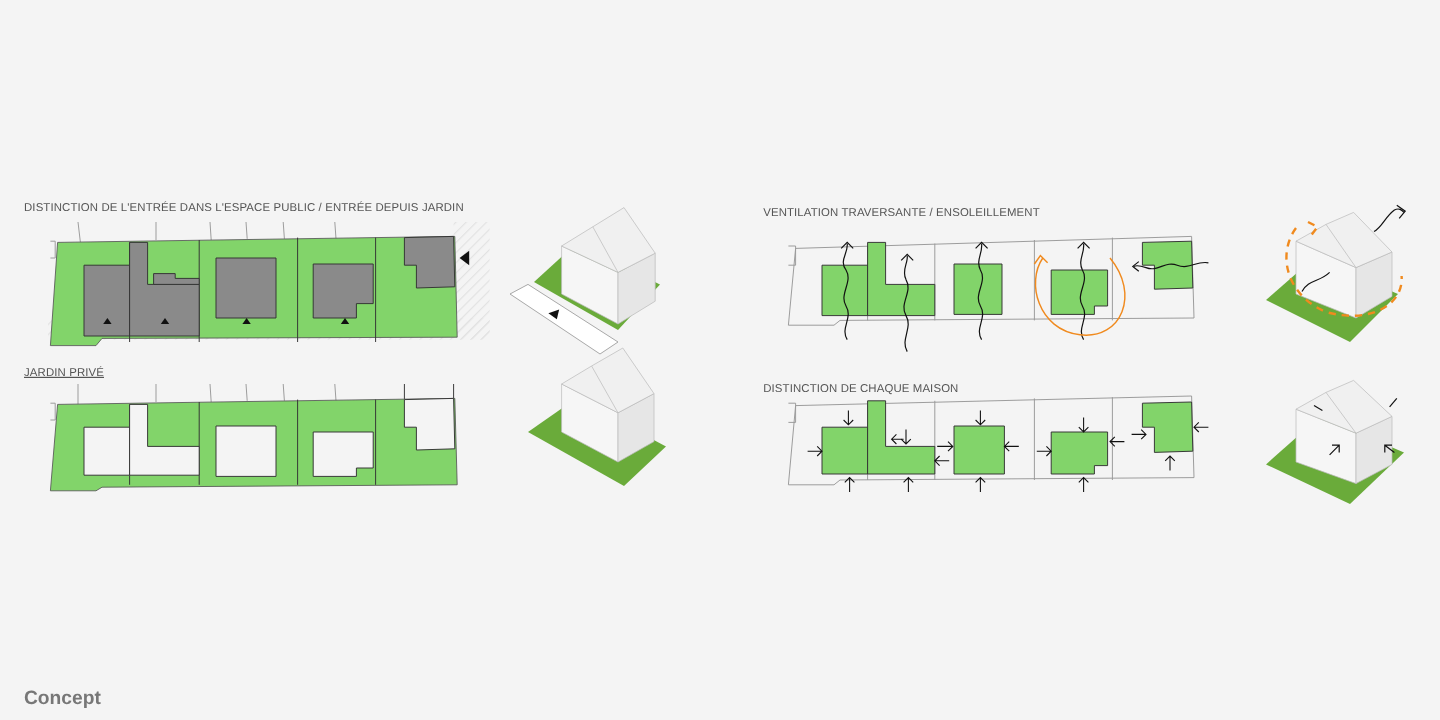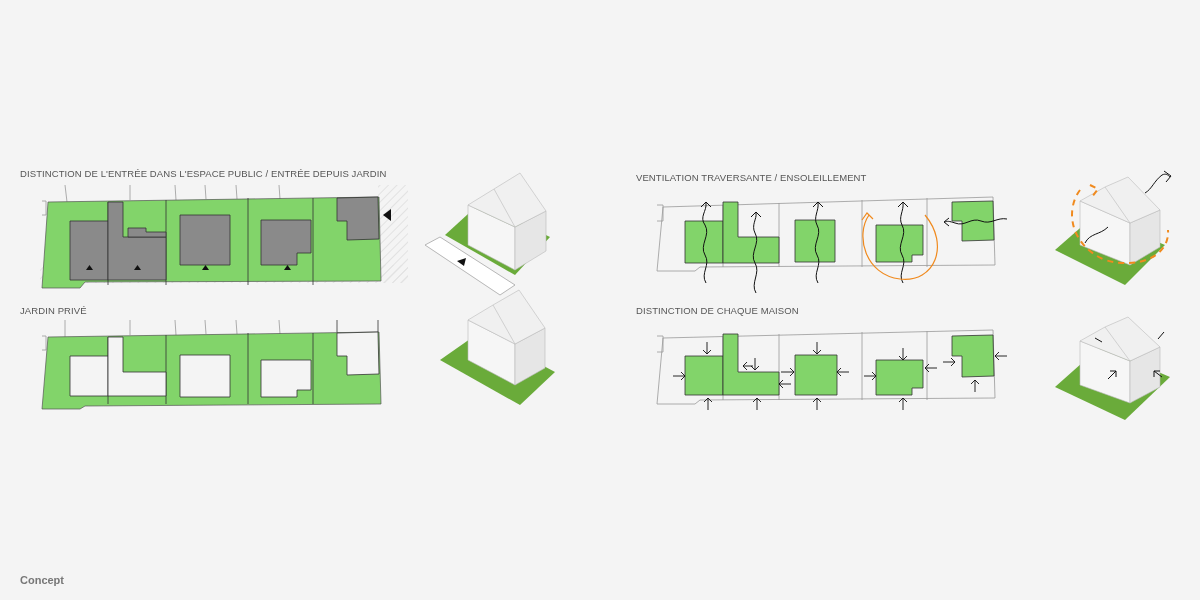--- a/index.html
+++ b/index.html
@@ -1,18 +1,18 @@
 <!DOCTYPE html>
 <html><head>
 <meta charset="utf-8">
 <style>
   html,body{margin:0;padding:0;}
   body{width:1200px;height:600px;background:#f4f4f4;position:relative;overflow:hidden;font-family:"Liberation Sans",sans-serif;}
   .label{position:absolute;font-size:9.5px;color:#555;letter-spacing:0.1px;text-transform:uppercase;white-space:nowrap;}
-  .footer{position:absolute;left:20px;top:574px;font-size:11px;font-weight:bold;color:#777;}
+  .footer{position:absolute;left:20px;top:574px;font-size:16px;font-weight:bold;color:#777;}
   svg{position:absolute;overflow:visible;}
 </style>
 </head>
 <body>
 
 <div class="label" style="left:20px;top:168px;text-align:right;">DISTINCTION DE L'ENTRÉE DANS L'ESPACE PUBLIC / ENTRÉE DEPUIS JARDIN</div>
 
 <svg style="left:40px;top:185px;" width="370" height="100" viewBox="0 0 370 100">
   <defs>
     <pattern id="hatch" width="6" height="6" patternUnits="userSpaceOnUse" patternTransform="rotate(45)">
@@ -61,21 +61,21 @@
 <svg style="left:420px;top:165px;" width="130" height="160" viewBox="0 0 130 160">
   <path d="M5 80 L80 130 L95 120 L20 72 Z" fill="#fff" stroke="#999" stroke-width="0.7"></path>
   <path d="M25 70 L95 110 L130 72 L60 38 Z" fill="#6aab3a"></path>
   <path d="M48 40 L48 80 L95 105 L95 62 Z" fill="#f6f6f6" stroke="#bbb" stroke-width="0.6"></path>
   <path d="M95 62 L95 105 L126 86 L126 46 Z" fill="#e6e6e6" stroke="#bbb" stroke-width="0.6"></path>
   <path d="M48 40 L74 24 L100 8 L126 46 L95 62 Z" fill="#f0f0f0" stroke="#bbb" stroke-width="0.6"></path>
   <line x1="74" y1="24" x2="95" y2="62" stroke="#bbb" stroke-width="0.6"></line>
   <polygon points="37,96 46,93 44,101" fill="#111"></polygon>
 </svg>
 
-<div class="label" style="left:20px;top:305px;">JARDIN PRIVÉ</div>
+<div class="label" style="left:20px;top:305px;text-decoration:underline;">JARDIN PRIVÉ</div>
 
 <svg style="left:40px;top:320px;" width="370" height="90" viewBox="0 0 370 90">
   <g stroke="#999" stroke-width="0.8" fill="none">
     <line x1="25" y1="0" x2="25" y2="17"></line>
       <line x1="90" y1="0" x2="90" y2="15"></line>
     <line x1="135" y1="0" x2="136" y2="15"></line>
       <line x1="165" y1="0" x2="166" y2="14"></line>
     <line x1="196" y1="0" x2="197" y2="14"></line>
       <line x1="239" y1="0" x2="240" y2="14"></line>
     <path d="M2 16 L6 16 L6 30 L2 30"></path>
@@ -154,21 +154,21 @@
     <path d="M35 78 C40 68 50 70 58 62"></path>
     <path d="M95 28 C102 24 104 16 112 10 C116 8 118 10 120 12"></path>
       <path d="M114 6 L121 11 L116 17"></path>
   </g>
   <g stroke="#f08a1e" stroke-width="2" fill="none" stroke-dasharray="6 5">
     <path d="M30 25 C15 45 20 80 55 95 C90 105 120 90 118 65"></path>
     <path d="M40 20 L48 24 L42 32"></path>
   </g>
 </svg>
 
-<div class="label" style="left:636px;top:305px;">DISTINCTION DE CHAQUE MAISON</div>
+<div class="label" style="left:636px;top:319px;">DISTINCTION DE CHAQUE MAISON</div>
 
 <svg style="left:655px;top:320px;" width="360" height="90" viewBox="0 0 360 90">
   <g stroke="#999" stroke-width="0.8" fill="none">
     <path d="M8 18 L338 10 L340 78 L45 80 L40 84 L2 84 Z"></path>
     <line x1="68" y1="17" x2="68" y2="80"></line>
       <line x1="124" y1="14" x2="124" y2="80"></line>
     <line x1="207" y1="12" x2="207" y2="80"></line>
       <line x1="272" y1="11" x2="272" y2="80"></line>
     <path d="M2 16 L8 16 L8 32 L2 32"></path>
   </g>

